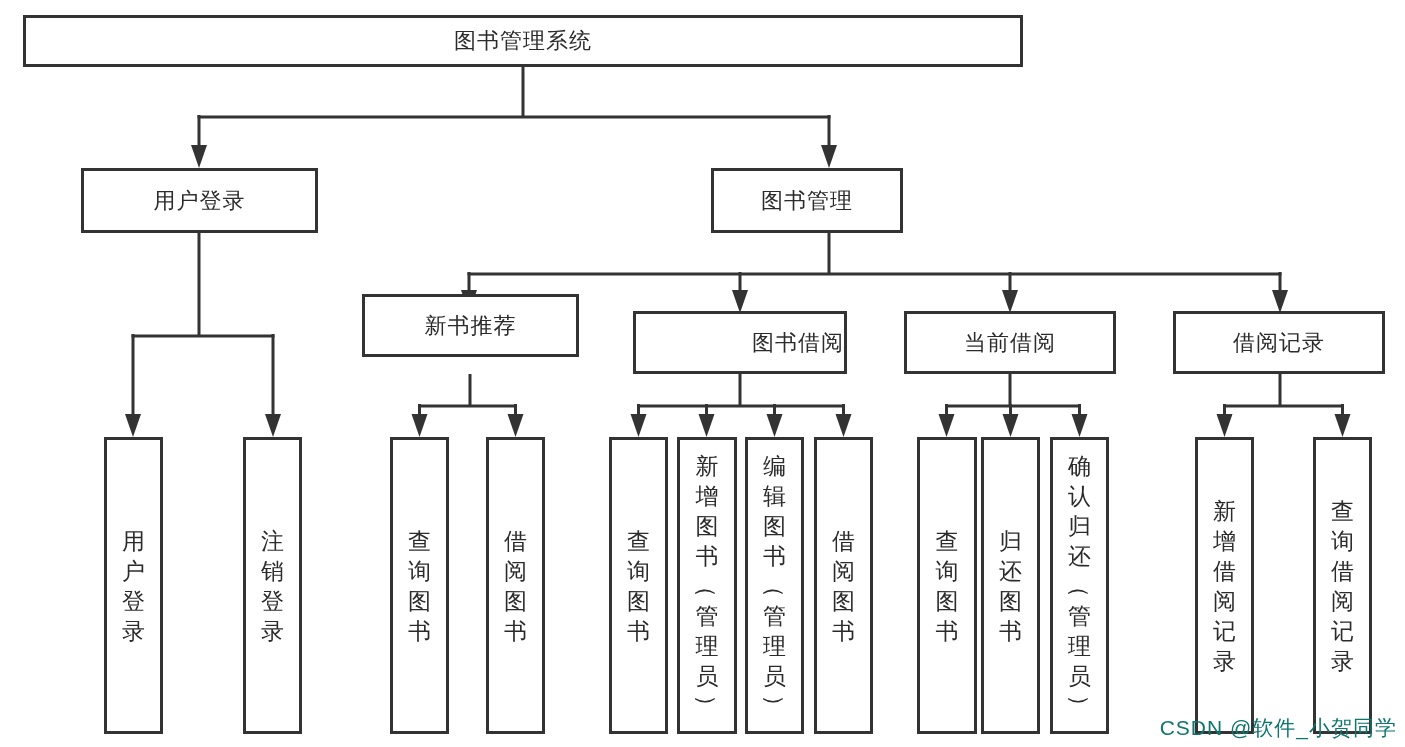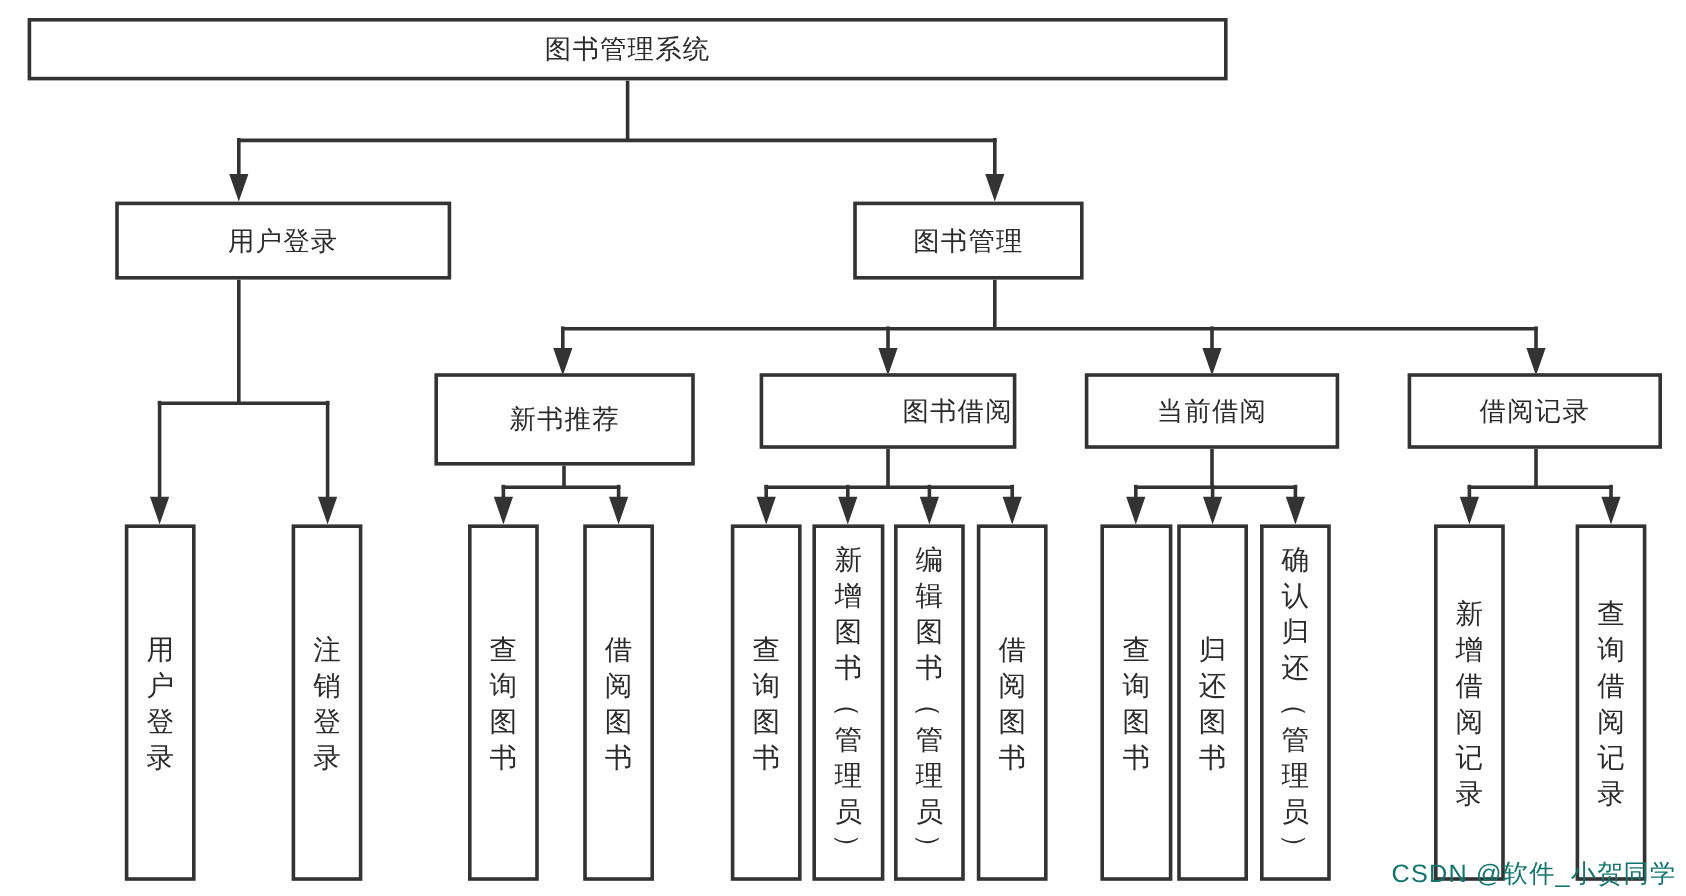--- a/index.html
+++ b/index.html
@@ -111,28 +111,28 @@
       <polygon points="1071.5,414 1087.5,414 1079.5,437"></polygon>
       <polygon points="1216.5,414 1232.5,414 1224.5,437"></polygon>
       <polygon points="1334.5,414 1350.5,414 1342.5,437"></polygon>
     </g>
   </svg>
 
   <div class="node root" style="left:23px;top:15px;width:1000px;height:52px;align-items:center;">
     <span class="hlabel">图书管理系统</span>
   </div>
 
-  <div class="node" style="left:96px;top:168px;width:280px;height:65px;align-items:center;">
+  <div class="node" style="left:81px;top:168px;width:237px;height:65px;align-items:center;">
     <span class="hlabel">用户登录</span>
   </div>
   <div class="node" style="left:711px;top:168px;width:192px;height:65px;">
     <span class="hlabel">图书管理</span>
   </div>
 
-  <div class="node" style="left:362px;top:311px;width:217px;height:77px;">
+  <div class="node" style="left:362px;top:294px;width:217px;height:63px;">
     <span class="hlabel">新书推荐</span>
   </div>
   <div class="node" style="left:633px;top:311px;width:214px;height:63px;justify-content:flex-end;">
     <span class="hlabel">图书借阅</span>
   </div>
   <div class="node" style="left:1173px;top:311px;width:212px;height:63px;">
     <span class="hlabel">借阅记录</span>
   </div>
   <div class="node" style="left:904px;top:311px;width:212px;height:63px;">
     <span class="hlabel">当前借阅</span>

